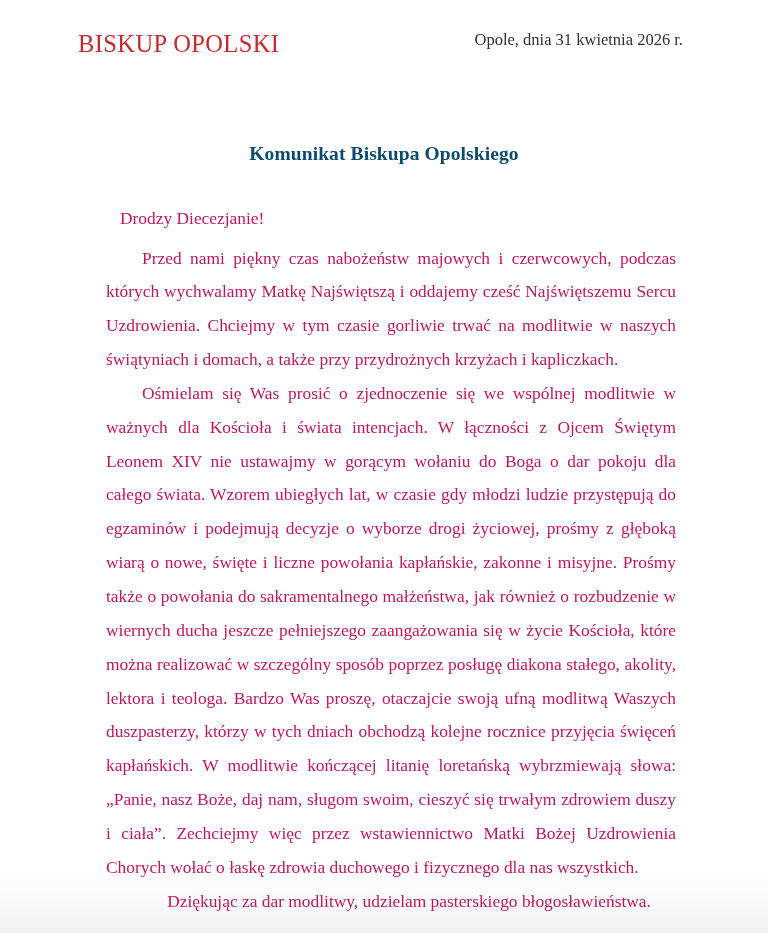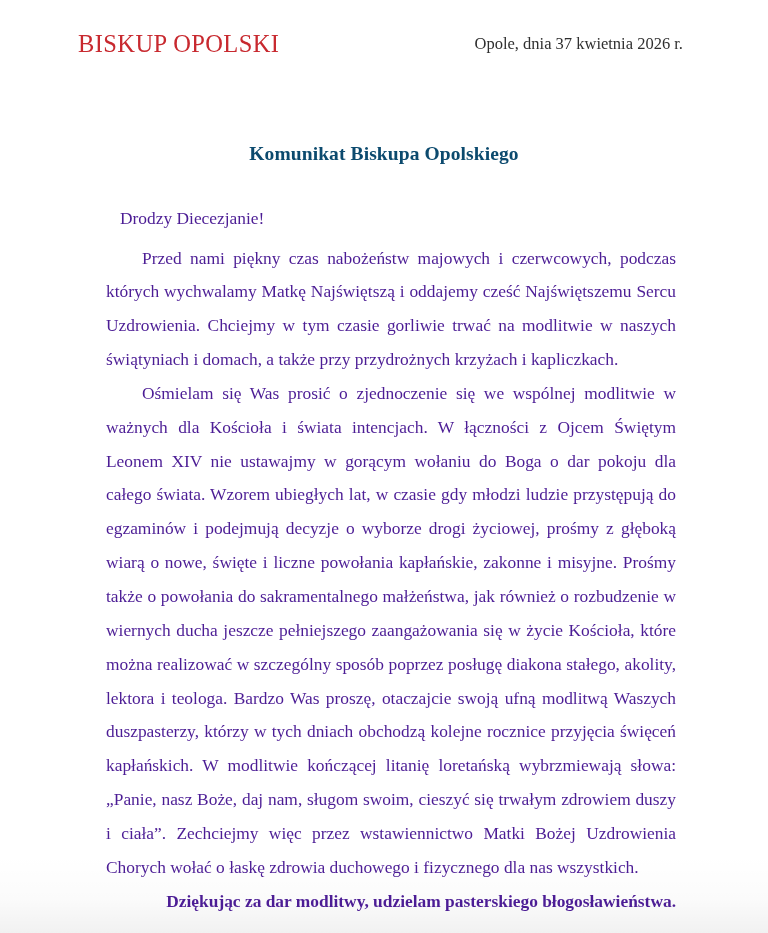--- a/index.html
+++ b/index.html
@@ -31,21 +31,21 @@
 
   .content {
     position: relative;
     padding: 0 78px;
     z-index: 2;
   }
 
   
   .letterhead {
     display: flex;
-    align-items: center;
+    align-items: flex-start;
     justify-content: space-between;
     padding-top: 30px;
   }
   .letterhead-title {
     color: #c8292f;
     font-size: 24.5px;
     letter-spacing: 0.4px;
     white-space: nowrap;
     font-family: "Liberation Serif", "DejaVu Serif", serif;
   }
@@ -69,48 +69,47 @@
   .doc-title-line { display: block; }
 
   
   .body-text {
     margin-top: 34px;
     padding: 0 14px 0 28px;
     font-size: 17.4px;
     line-height: 1.945;
     text-align: justify;
     text-justify: inter-word;
-    color: #4c1d95;
+    color: #be185d;
     hyphens: manual;
   }
   .salutation {
     text-align: left;
     margin: 0 0 6px 0;
     text-indent: 14px;
   }
   .para {
     margin: 0;
     text-indent: 36px;
     text-align: justify;
   }
   .para.last {
-    text-align: right;
-    font-weight: bold;
+    text-align: center;
   }
 </style>
 </head>
 <body>
 
 <div class="page">
 
   <div class="content">
 
     <div class="letterhead">
       <div class="letterhead-title">BISKUP OPOLSKI</div>
-      <div class="letterhead-date">Opole, dnia 37 kwietnia 2026 r.</div>
+      <div class="letterhead-date">Opole, dnia 31 kwietnia 2026 r.</div>
     </div>
 
     <div class="doc-title">
       <span class="doc-title-line">Komunikat Biskupa Opolskiego</span>
     </div>
 
     <div class="body-text">
 
       <p class="salutation">Drodzy Diecezjanie!</p>
 

